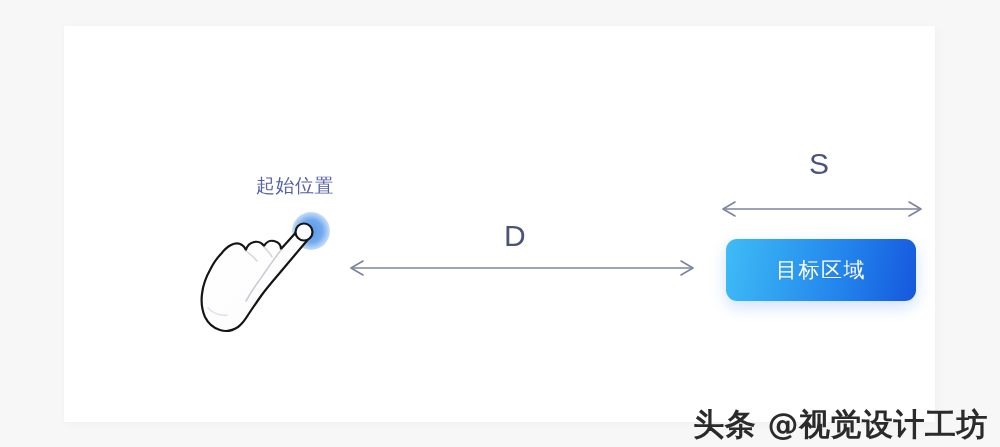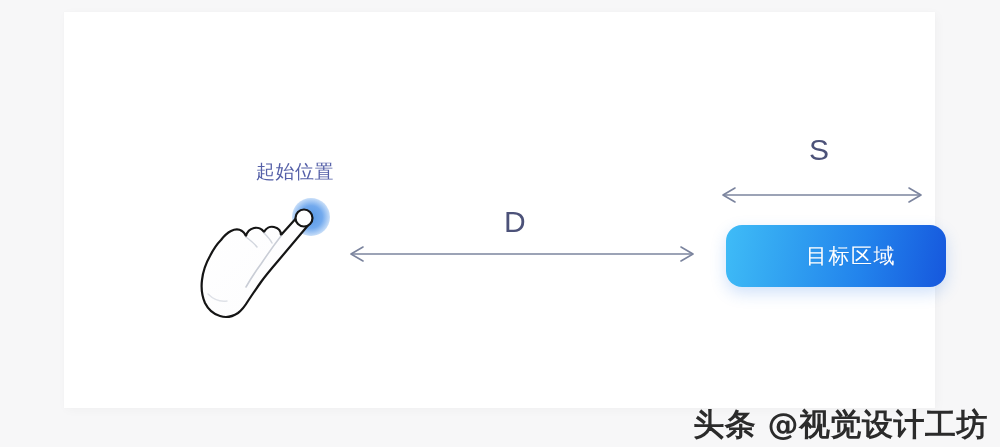--- a/index.html
+++ b/index.html
@@ -12,21 +12,21 @@
     background: #f7f7f8;
     font-family: "Liberation Sans", "DejaVu Sans", sans-serif;
     overflow: hidden;
     position: relative;
   }
 
   
   #card {
     position: absolute;
     left: 64px;
-    top: 12px;
+    top: 26px;
     width: 871px;
     height: 396px;
     background: #ffffff;
     box-shadow: 0 0 0 0.5px rgba(0,0,0,0.012), 2px 2px 10px rgba(0,0,0,0.03);
   }
 
   
   #start-label {
     position: absolute;
     left: 192px;
@@ -99,27 +99,26 @@
     height: 24px;
   }
 
   
   #target-area {
     position: absolute;
     left: 662px;
     top: 213px;
     width: 190px;
     height: 62px;
-    border-radius: 16px;
+    border-radius: 11px;
     background: linear-gradient(100deg, #3fbcf7 0%, #34a8f2 22%, #2283ec 62%, #1657dd 100%);
     box-shadow: 0 6px 16px rgba(40,120,230,0.22);
     display: flex;
     align-items: center;
     justify-content: center;
-    padding-left: 30px;
   }
   #target-area-label {
     color: #ffffff;
     font-size: 21px;
     letter-spacing: 1.5px;
     font-weight: 400;
     text-shadow: 0 1px 1px rgba(0,0,0,0.06);
   }
 
   

